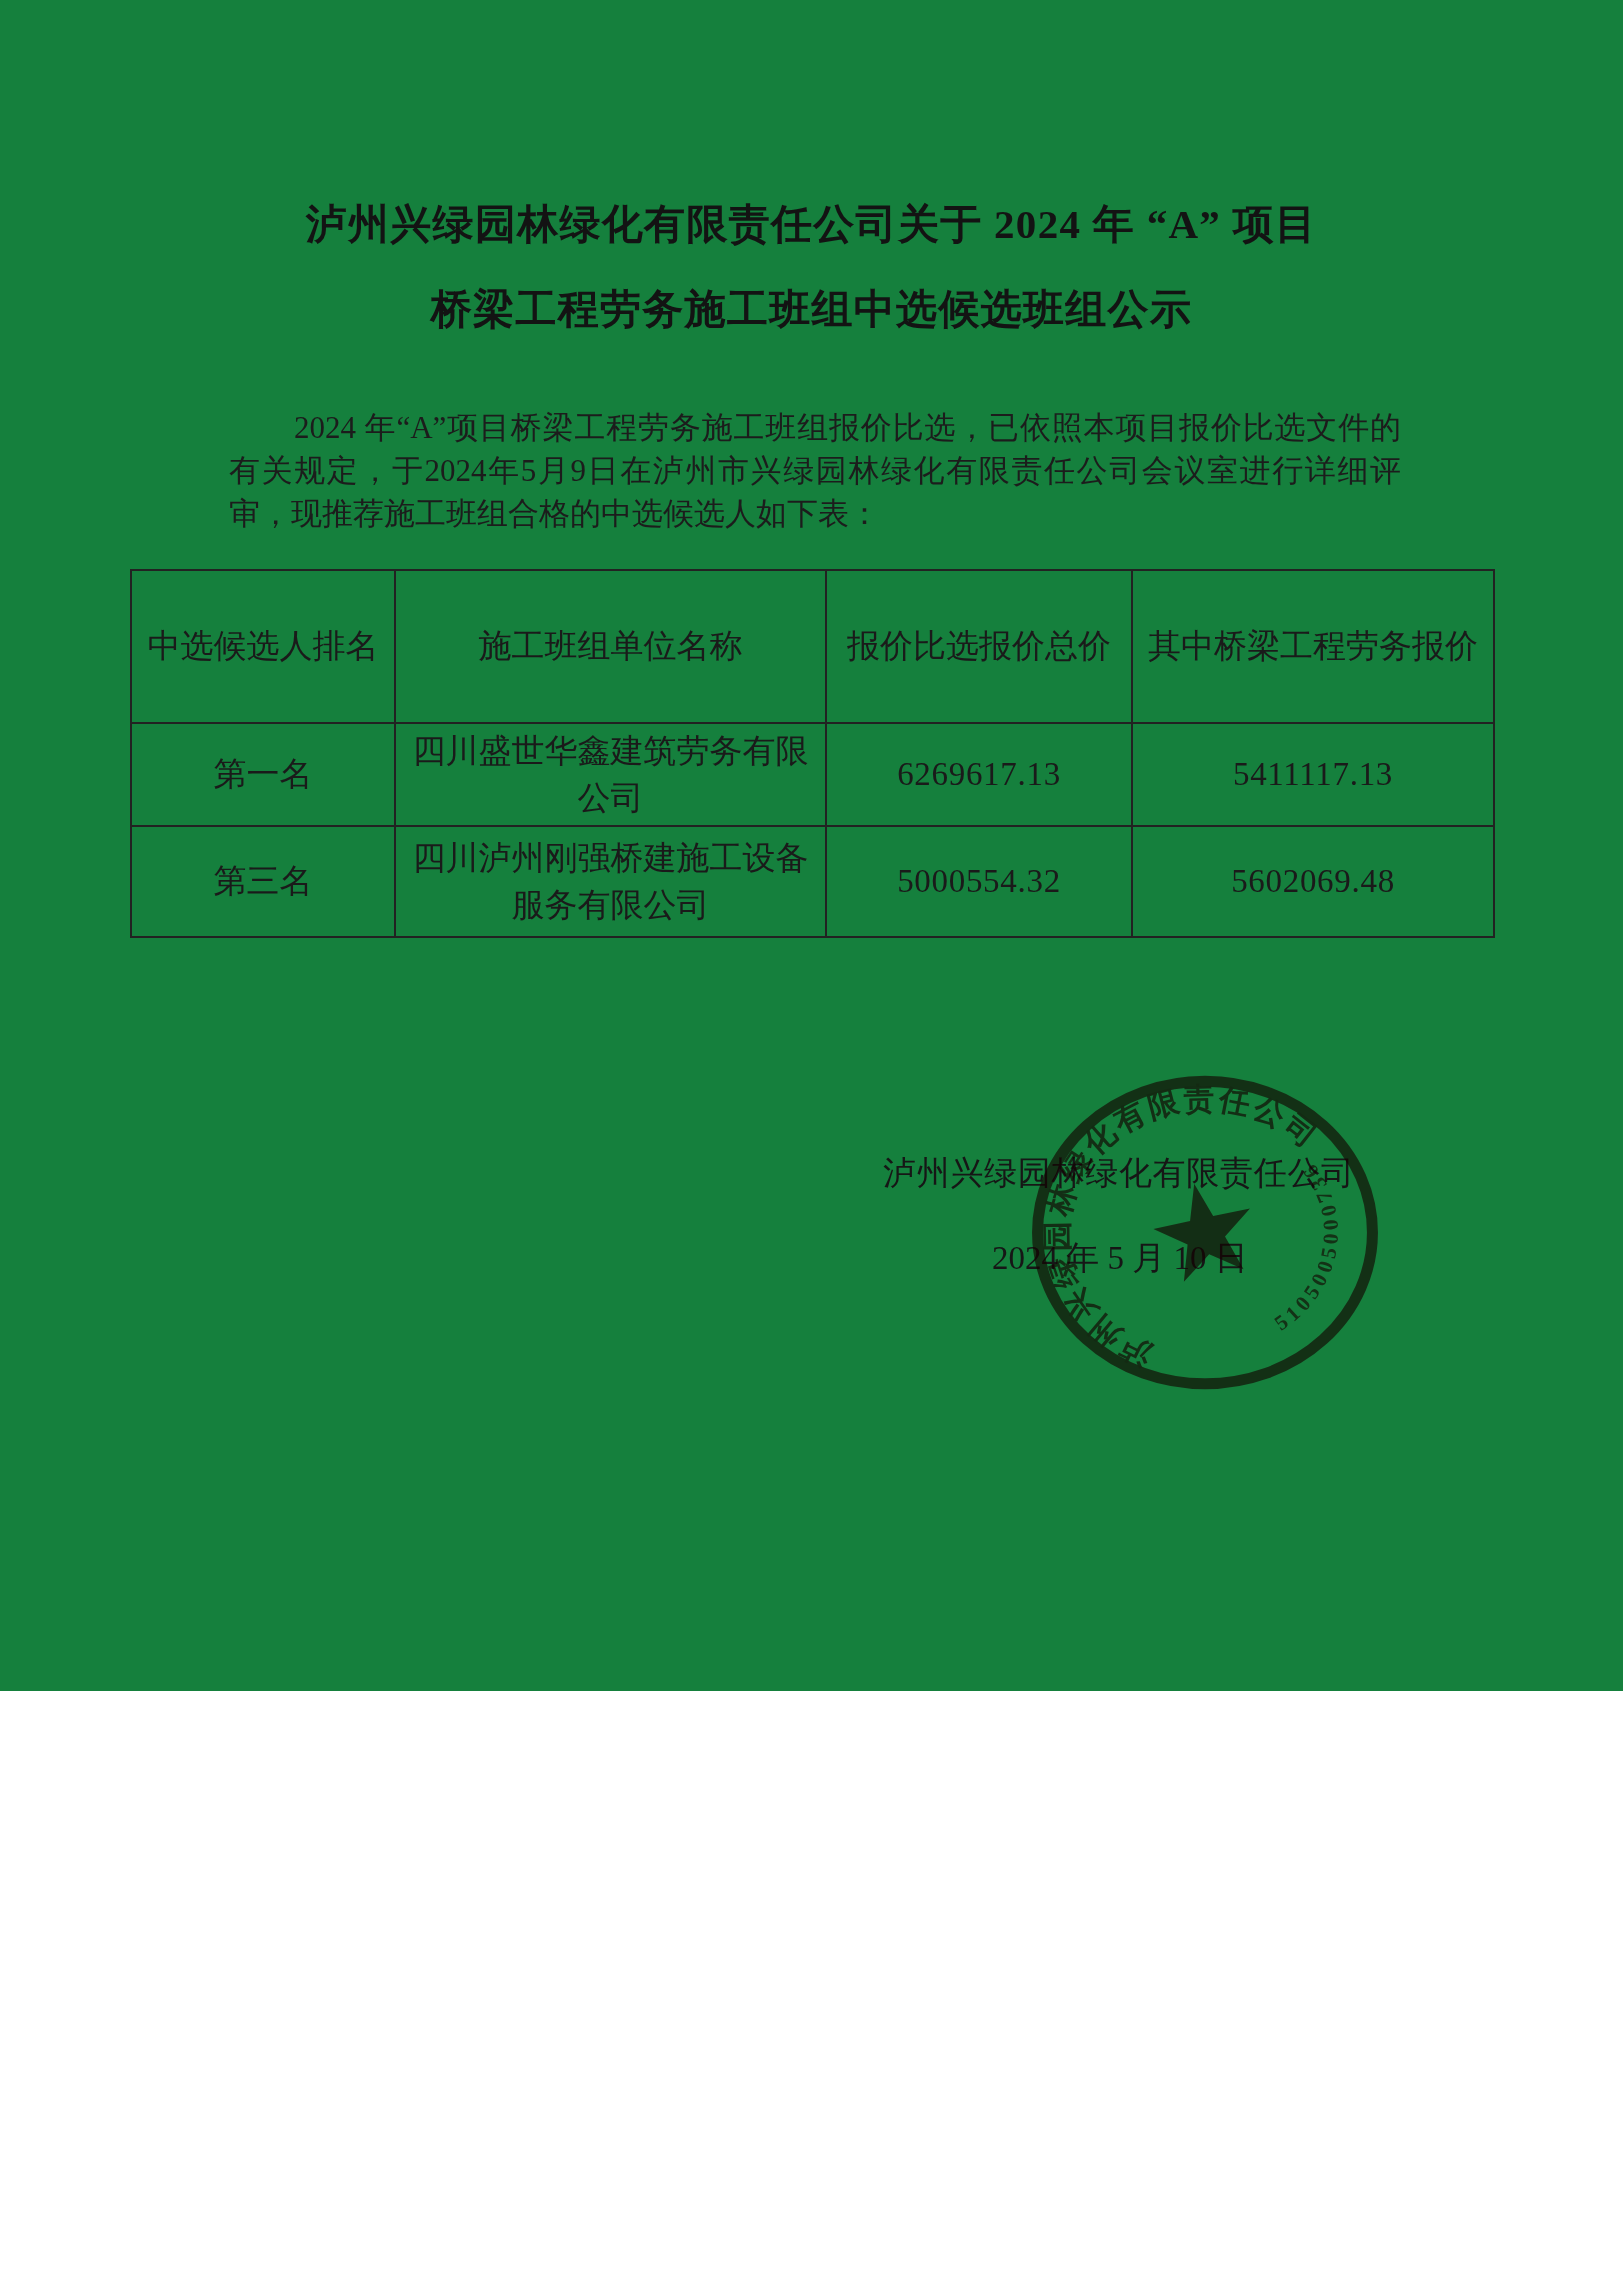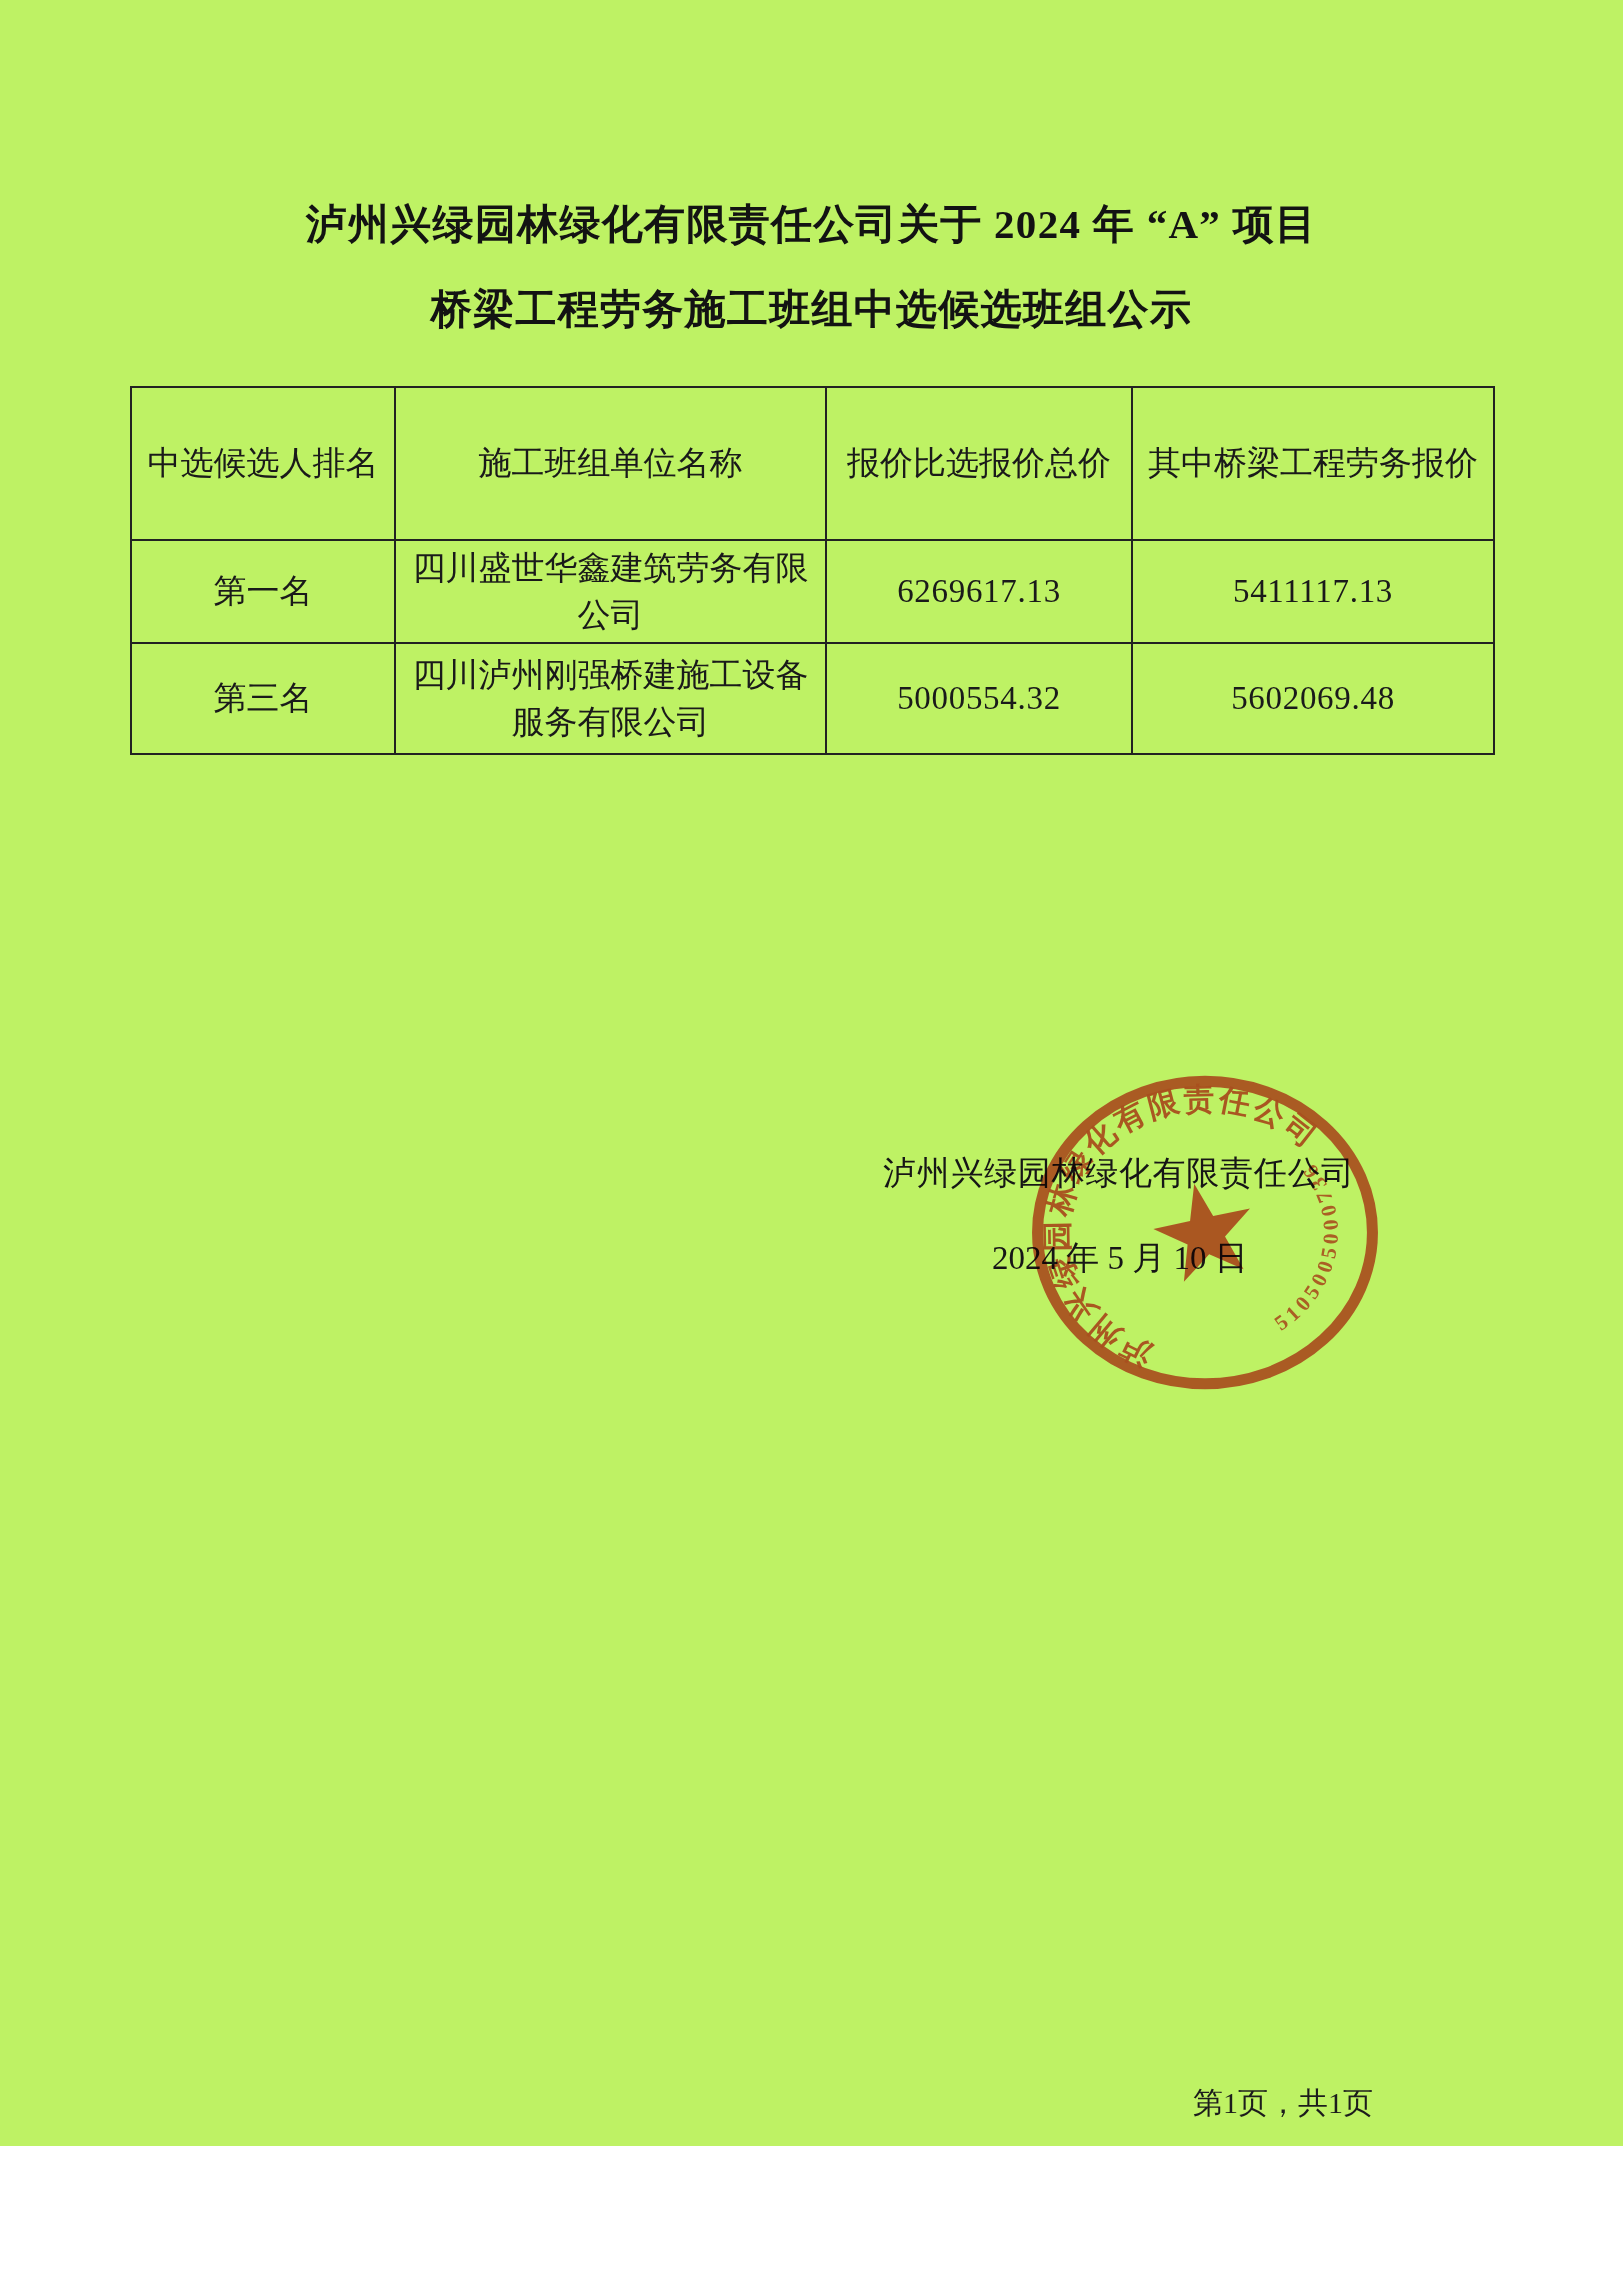--- a/index.html
+++ b/index.html
@@ -3,22 +3,22 @@
 <meta charset="utf-8">
 <style>
   html, body {
     margin: 0;
     padding: 0;
     background: #ffffff;
   }
   .page {
     position: relative;
     width: 1623px;
-    height: 2146px;
-    background: #bef264;
+    height: 1691px;
+    background: #15803d;
     overflow: hidden;
     font-family: "Liberation Serif", "DejaVu Serif", serif;
     color: #1b1b1b;
   }
   
   .title-block {
     padding-top: 182px;
     text-align: center;
   }
   .title-line {
@@ -113,20 +113,21 @@
 </head>
 <body>
 
 <div class="page">
 
   <div class="title-block">
     <div class="title-line">泸州兴绿园林绿化有限责任公司关于 2024 年 “A” 项目</div>
     <div class="title-line">桥梁工程劳务施工班组中选候选班组公示</div>
   </div>
 
+  <p class="body-par">2024 年“A”项目桥梁工程劳务施工班组报价比选，已依照本项目报价比选文件的有关规定，于2024年5月9日在泸州市兴绿园林绿化有限责任公司会议室进行详细评审，现推荐施工班组合格的中选候选人如下表：</p>
 
   <table class="result-table">
     <colgroup>
       <col class="c1">
         <col class="c2">
         <col class="c3">
         <col class="c4">
     </colgroup>
     <thead>
       <tr>

